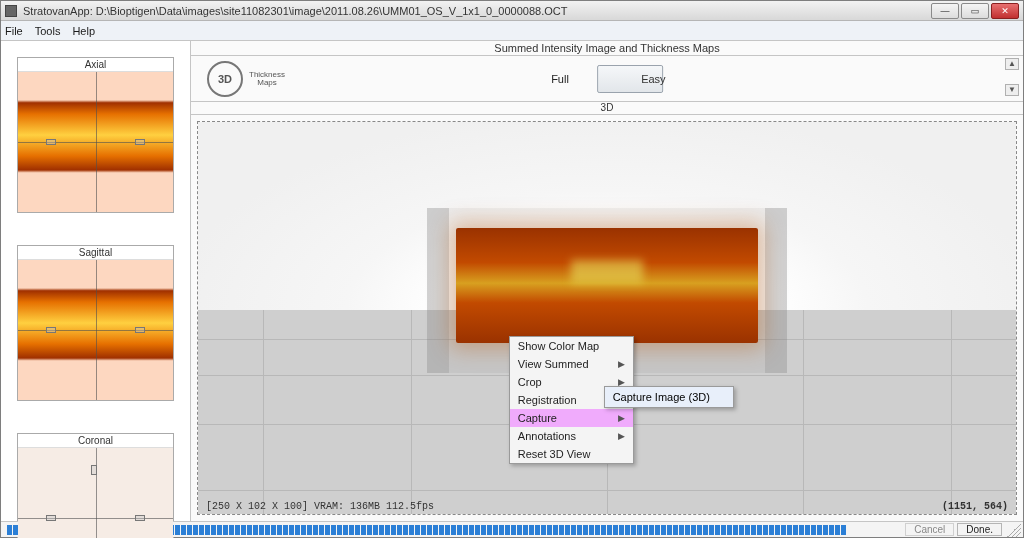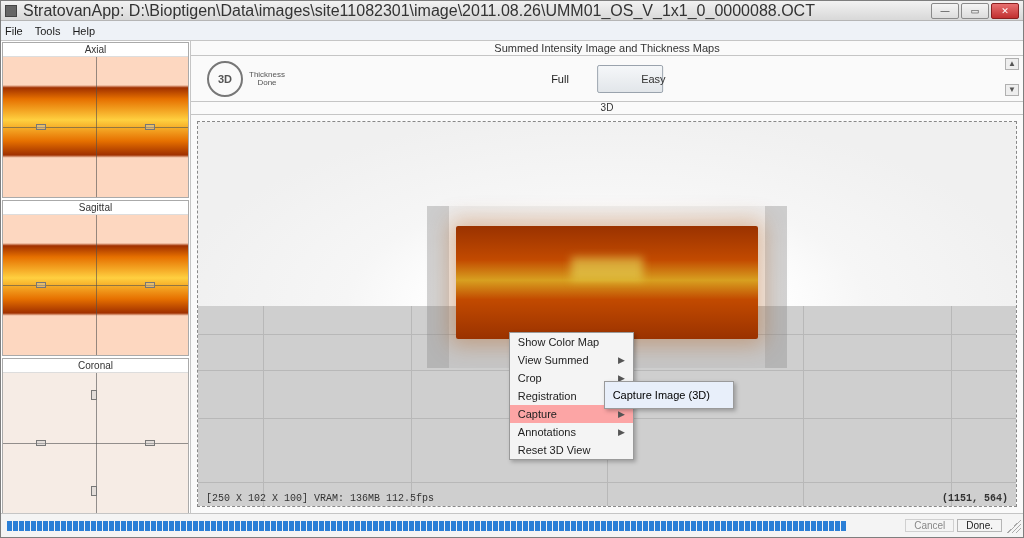--- a/index.html
+++ b/index.html
@@ -2,33 +2,33 @@
 <html><head>
 <meta charset="utf-8">
 <style>
   * { box-sizing: border-box; margin: 0; padding: 0; font-family: "Segoe UI", Tahoma, sans-serif; }
   body { background: #e8e8e8; width: 1024px; height: 538px; overflow: hidden; font-size: 11px; }
 
   
   .window { width: 1024px; height: 538px; background: #fafafa; border: 1px solid #7e7e7e; display: flex; flex-direction: column; }
   .titlebar { height: 20px; background: linear-gradient(#f2f2f2,#d8d8d8); display: flex; align-items: center; padding: 0 4px; border-bottom: 1px solid #b5b5b5; }
   .titlebar .icon-app { width: 12px; height: 12px; background: #666; margin-right: 6px; border: 1px solid #444; }
-  .titlebar .title { flex: 1; color: #333; font-size: 16px; white-space: nowrap; overflow: hidden; }
+  .titlebar .title { flex: 1; color: #333; font-size: 11px; white-space: nowrap; overflow: hidden; }
   .win-buttons { display: flex; gap: 0; }
   .win-btn { width: 28px; height: 16px; border: 1px solid #8a8a8a; background: linear-gradient(#f5f5f5,#dcdcdc); display:flex;align-items:center;justify-content:center;font-size:9px;color:#333; margin-left:2px; border-radius:2px;}
   .win-btn.close { background: linear-gradient(#e87070,#c13030); color:#fff; border-color:#8a2020;}
   
   .menubar { height: 20px; background: #eef2f7; border-bottom: 1px solid #c5c5c5; display: flex; align-items: center; padding: 0 4px; gap: 12px; color:#1a1a1a; }
   .menubar span { cursor: default; }
 
   .content { flex: 1; display: flex; min-height: 0; }
 
   
   .left-panel { width: 190px; background: #fff; border-right: 1px solid #c5c5c5; display: flex; flex-direction: column; }
-  .view-block { border: 1px solid #aaa; margin: 1px; background: #fff; }
+  .view-block { border: 1px solid #aaa; margin: 16px; background: #fff; }
   .view-title { text-align: center; font-size: 10px; padding: 1px 0; color:#333; border-bottom:1px solid #ddd; }
   .view-img { height: 140px; position: relative; overflow:hidden; }
   .axial-img, .sagittal-img { background: linear-gradient(#fdd7c0 0%, #fdd7c0 20%, #a03000 22%, #e67000 30%, #ffd040 45%, #e67000 60%, #a03000 70%, #fdd7c0 72%, #fdd7c0 100%); }
   .coronal-img { background: #f6ece5; }
   .crosshair-h, .crosshair-v { position:absolute; background:rgba(80,80,80,.6); }
   .crosshair-h { left:0; right:0; height:1px; top:50%; }
   .crosshair-v { top:0; bottom:0; width:1px; left:50%; }
   .marker { position:absolute; width:10px; height:6px; border:1px solid #777; background:rgba(200,200,200,.4);}
   .marker.l { left:18%; top:calc(50% - 3px);} .marker.r { right:18%; top:calc(50% - 3px);} 
   .marker.t { top:12%; left:calc(50% - 5px); width:6px; height:10px;} .marker.b { bottom:12%; left:calc(50% - 5px); width:6px; height:10px;}
@@ -65,32 +65,32 @@
     box-shadow: 0 0 22px 6px rgba(180,80,0,.35);
     border-radius:2px;
   }
   .vol-core::after{content:""; position:absolute; left:38%; top:28%; width:24%; height:20%; background:rgba(230,220,90,.6); filter:blur(4px);}
   .vol-face { position:absolute; top:0; bottom:0; width:6%; background:rgba(150,150,150,.35); }
   .vol-face.lf { left:0; } .vol-face.rf { right:0; }
 
   
   .ctx { position:absolute; left:38.2%; top:54.5%; width:125px; background:#f4f4f4; border:1px solid #9a9a9a; box-shadow:2px 2px 4px rgba(0,0,0,.25); font-size:11px; color:#222; z-index:50;}
   .ctx .row { height:18px; display:flex; align-items:center; padding:0 8px; justify-content:space-between;}
-  .ctx .row.hl { background:#fca5a5; }
+  .ctx .row.hl { background:#f0abfc; }
   .ctx .arrow { font-size:9px; color:#555; }
   .submenu { position:absolute; left:49.6%; top:66.8%; width:130px; background:#f4f4f4; border:1px solid #9a9a9a; box-shadow:2px 2px 4px rgba(0,0,0,.25); z-index:51;}
-  .submenu .row { height:26px; display:flex; align-items:center; padding:0 8px; font-size:11px;}
+  .submenu .row { height:20px; display:flex; align-items:center; padding:0 8px; font-size:11px;}
   .submenu .row.hl { background:#e8effa; }
 
   
   .vp-status { position:absolute; left:8px; bottom:2px; font-family: "Consolas","Courier New",monospace; font-size:10px; color:#333; }
   .vp-coords { position:absolute; right:8px; bottom:2px; font-family: "Consolas","Courier New",monospace; font-size:10px; color:#333;font-weight:bold; }
 
   
-  .bottom { height:24px; border-top:1px solid #c5c5c5; display:flex; align-items:center; background:#f4f4f4;}
+  .bottom { height:16px; border-top:1px solid #c5c5c5; display:flex; align-items:center; background:#f4f4f4;}
   .progress { flex:1; height:12px; margin:0 4px; display:flex; align-items:center; gap:1px; overflow:hidden; padding:0 2px;}
   .tick { width:5px; height:10px; background:#2b7fd6; }
   .btn-small { font-size:10px; padding:0 8px; color:#888; border:1px solid #d0d0d0; background:#f4f4f4; margin-right:3px; height:13px; line-height:11px;}
   .btn-small.done { color:#222; border-color:#b5b5b5;}
   .resize-grip { width:14px; height:14px; background:
     linear-gradient(135deg, transparent 0 50%, #aaa 50% 55%, transparent 55% 65%, #aaa 65% 70%, transparent 70% 80%, #aaa 80% 85%, transparent 85%);
     margin:0 2px;}
 </style>
 </head>
 <body>
@@ -146,21 +146,21 @@
         </div>
       </div>
     </div>
 
     <div class="main-panel">
       <div class="main-title">Summed Intensity Image and Thickness Maps</div>
 
       <div class="toolbar">
         <div class="tool-3d">3D</div>
         <div class="tool-thick" style="white-space:pre-line;">Thickness
-Done</div>
+Maps</div>
         <div class="center">
           <div class="full-label">Full</div>
           <div class="easy-btn">Easy</div>
         </div>
         <div class="scroll-arrows">
           <div class="scroll-arrow">▲</div>
           <div class="scroll-arrow">▼</div>
         </div>
       </div>
 

